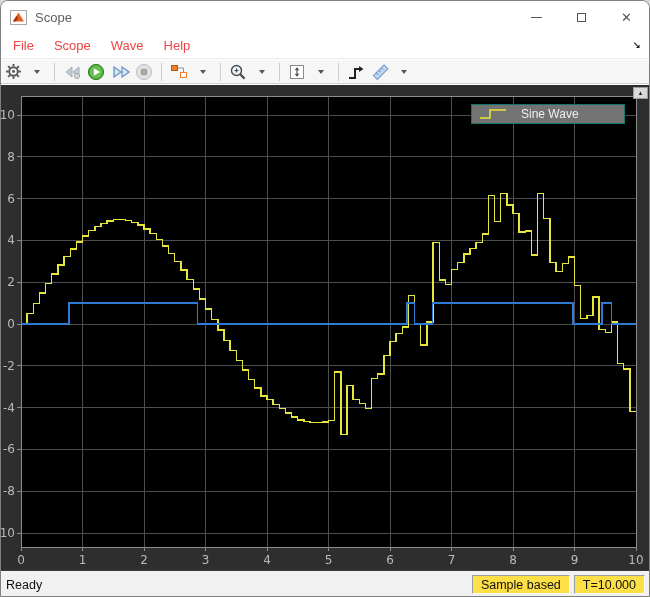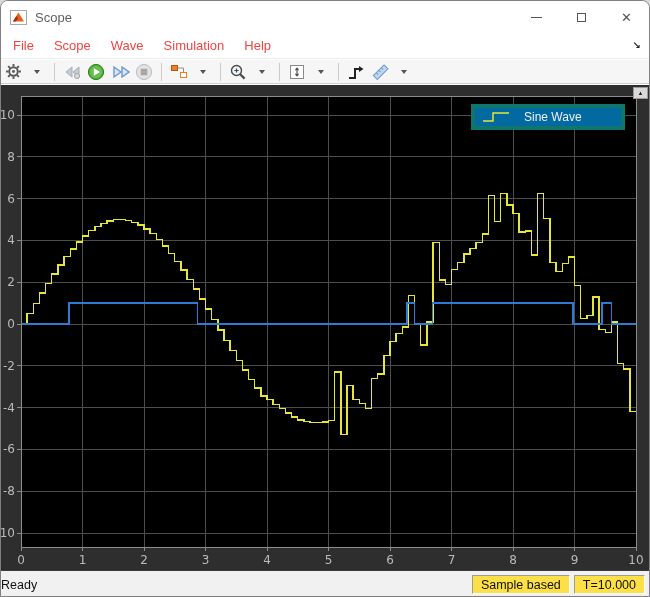--- a/index.html
+++ b/index.html
@@ -26,31 +26,31 @@
   .dock-arrow{margin-left:auto;margin-right:8px;font-size:10px;color:#222;font-weight:bold;}
   
   .toolbar{position:absolute;left:0;top:59px;width:100%;height:24px;background:#f6f6f6;display:flex;align-items:center;border-bottom:1px solid #d0d0d0;}
   .tbtn{height:22px;min-width:22px;display:flex;align-items:center;justify-content:center;background:transparent;border:0;padding:0 1px;margin:0 1px;}
   .caret{width:0;height:0;border-left:3.5px solid transparent;border-right:3.5px solid transparent;border-top:4px solid #555;margin:0 3px;}
   .tsep{width:1px;height:18px;background:#cccccc;margin:0 5px;}
   
   .canvas{position:absolute;left:0;top:84px;width:650px;height:485px;background:#2e2e2e;}
   .canvas svg{display:block;}
   .legend{
-    position:absolute;left:470px;top:19px;width:154px;background:#0369a1;
-    border:4px solid #0f766e;padding:1px 0 2px 0;
+    position:absolute;left:470px;top:19px;width:154px;background:#737373;
+    border:1px solid #0f766e;padding:1px 0 2px 0;
   }
   .legend-row{display:flex;align-items:center;height:15px;}
   .legend-row svg{margin-left:7px;flex:0 0 auto;}
   .legend-label{margin-left:14px;font-size:12px;color:#efefef;white-space:nowrap;}
   .expand-btn{position:absolute;right:3px;top:2px;width:15px;height:12px;background:#d9d9d9;border:1px solid #9a9a9a;padding:0;display:flex;align-items:center;justify-content:center;}
   .expand-btn span{font-size:6px;color:#222;line-height:1;}
   
   .statusbar{position:absolute;left:0;top:569px;width:100%;height:28px;background:#f1f1f1;border-top:1px solid #3a3a3a;display:flex;align-items:center;font-size:12.5px;color:#111;}
-  .status-left{}
+  .status-left{margin-left:5px;}
   .sunken{background:#fde047;border:1px solid;border-color:#9c9c9c #ffffff #ffffff #9c9c9c;padding:1.5px 8px;margin-right:4px;white-space:nowrap;}
   .sunken.first{margin-left:auto;}
 </style>
 </head>
 <body>
 
 <div class="window">
 
   <div class="titlebar">
     <span class="appicon">
@@ -71,21 +71,20 @@
       <button class="winbtn">
           <span class="glyph-close">✕</span>
         </button>
     </div>
   </div>
 
   <div class="menubar" id="menubar">
     <span class="menu-item">File</span>
       <span class="menu-item">Scope</span>
       <span class="menu-item">Wave</span>
-      <span class="menu-item">Simulation</span>
       <span class="menu-item">Help</span>
       <span class="dock-arrow" id="dock-arrow">↘</span>
   </div>
 
   <div class="toolbar">
     <button class="tbtn">
       <svg width="17" height="17" viewBox="0 0 16 16">
         <g stroke="#5a5a5a" stroke-width="1.8" fill="none">
           <circle cx="8" cy="8" r="4"></circle>
           <line x1="12.6" y1="8" x2="15" y2="8"></line>

